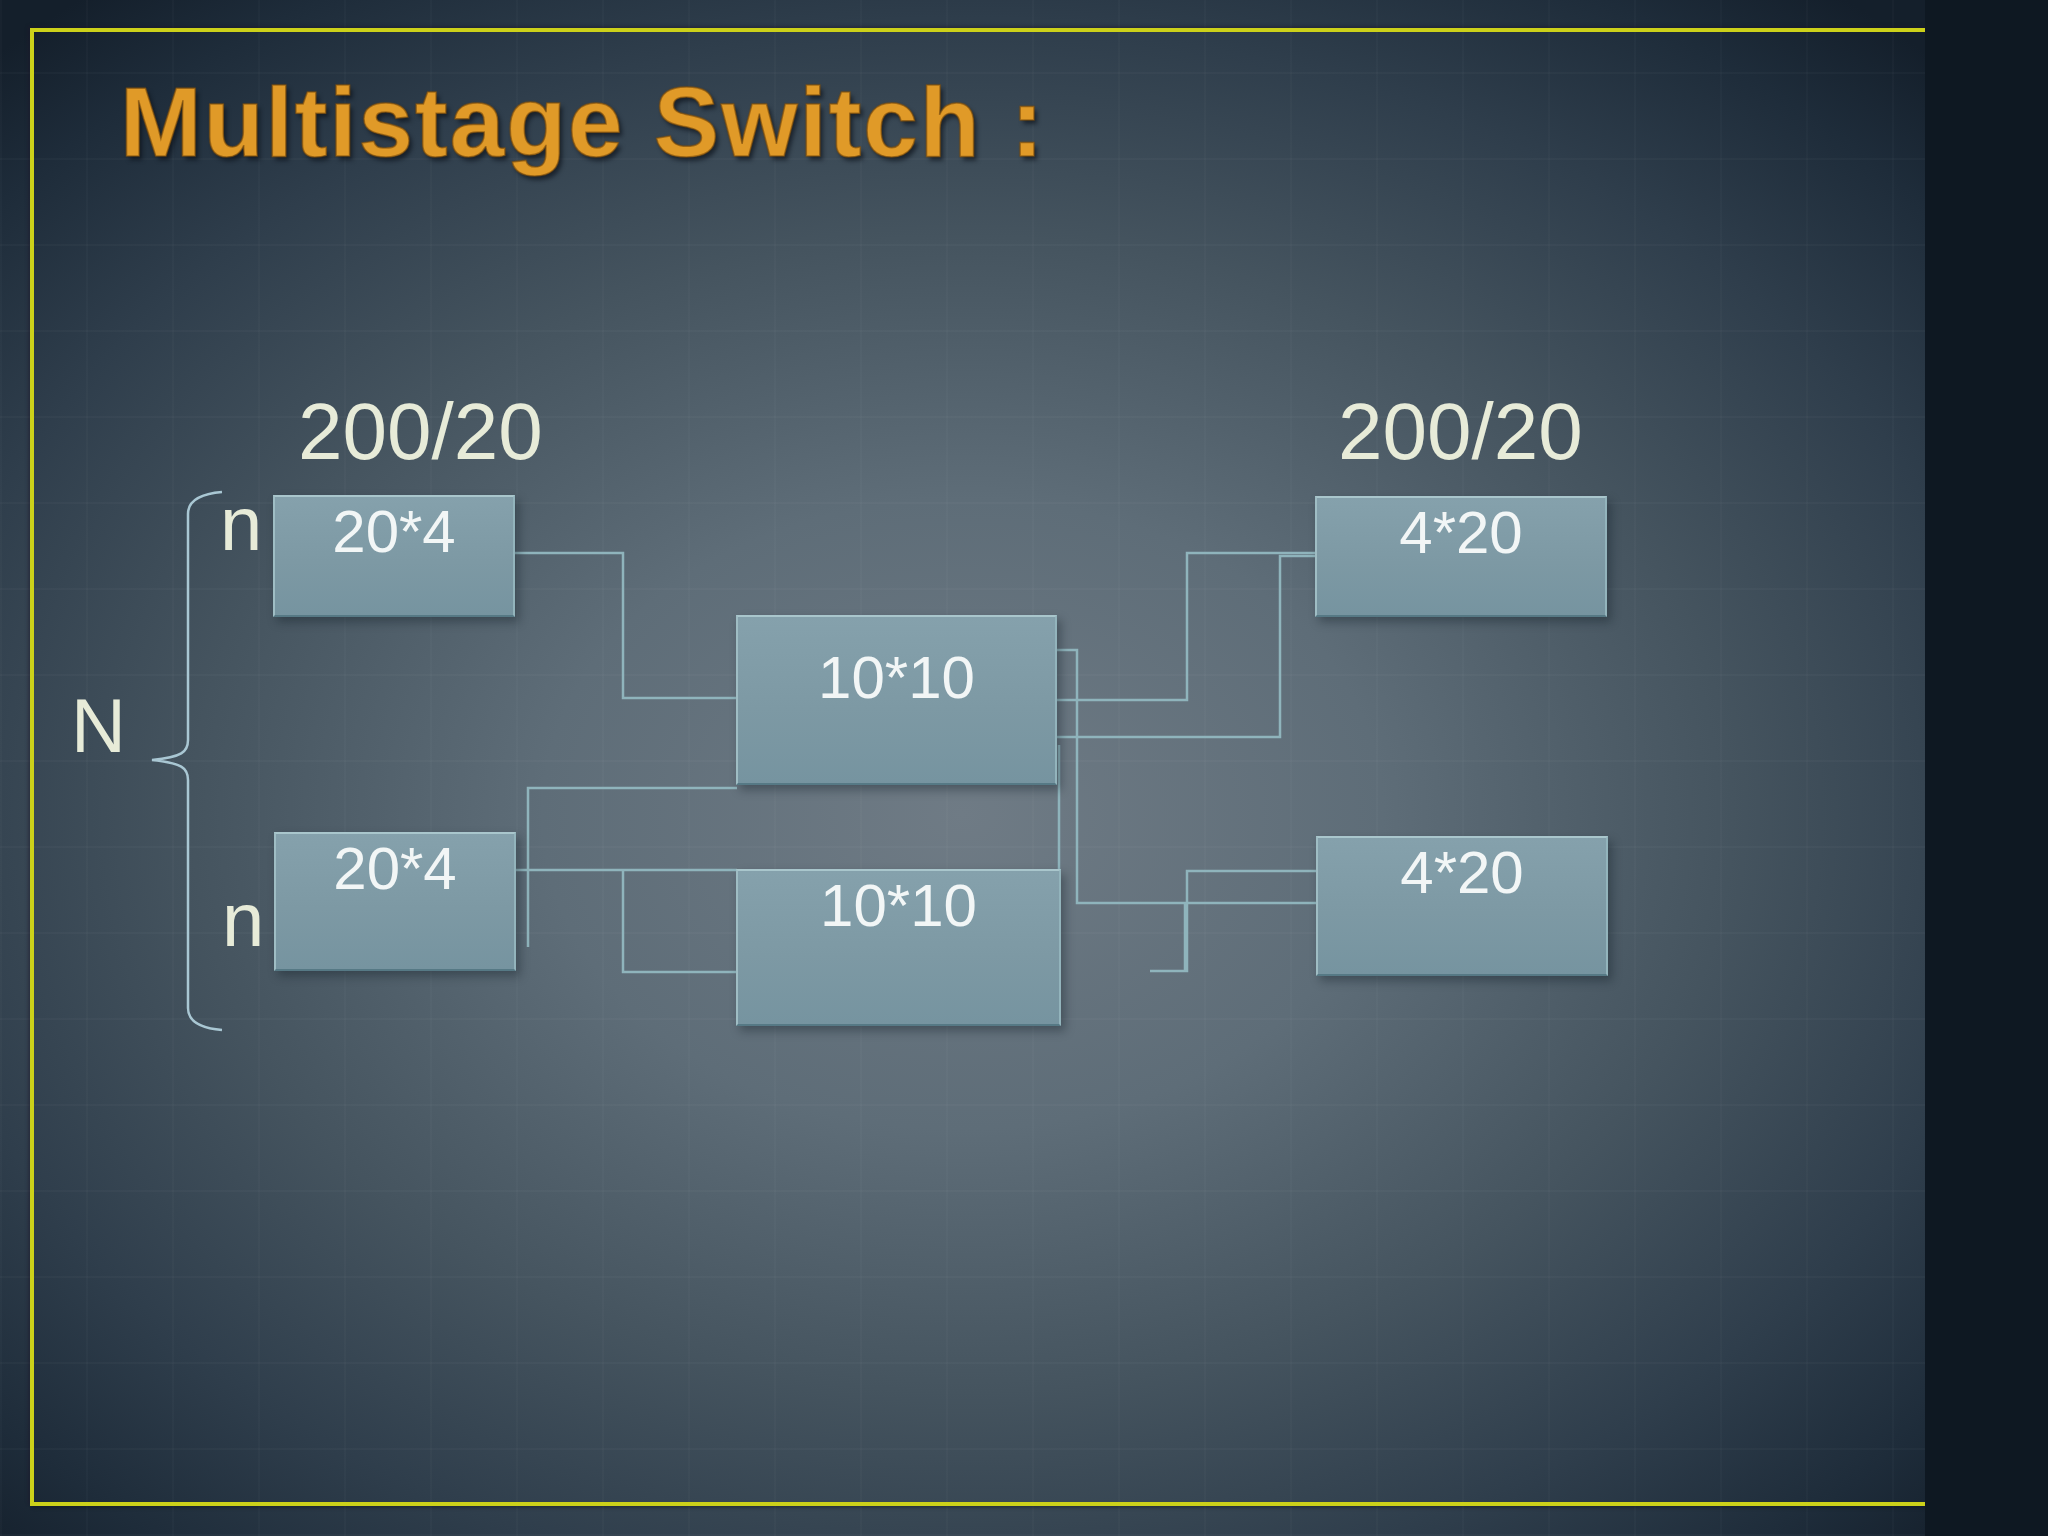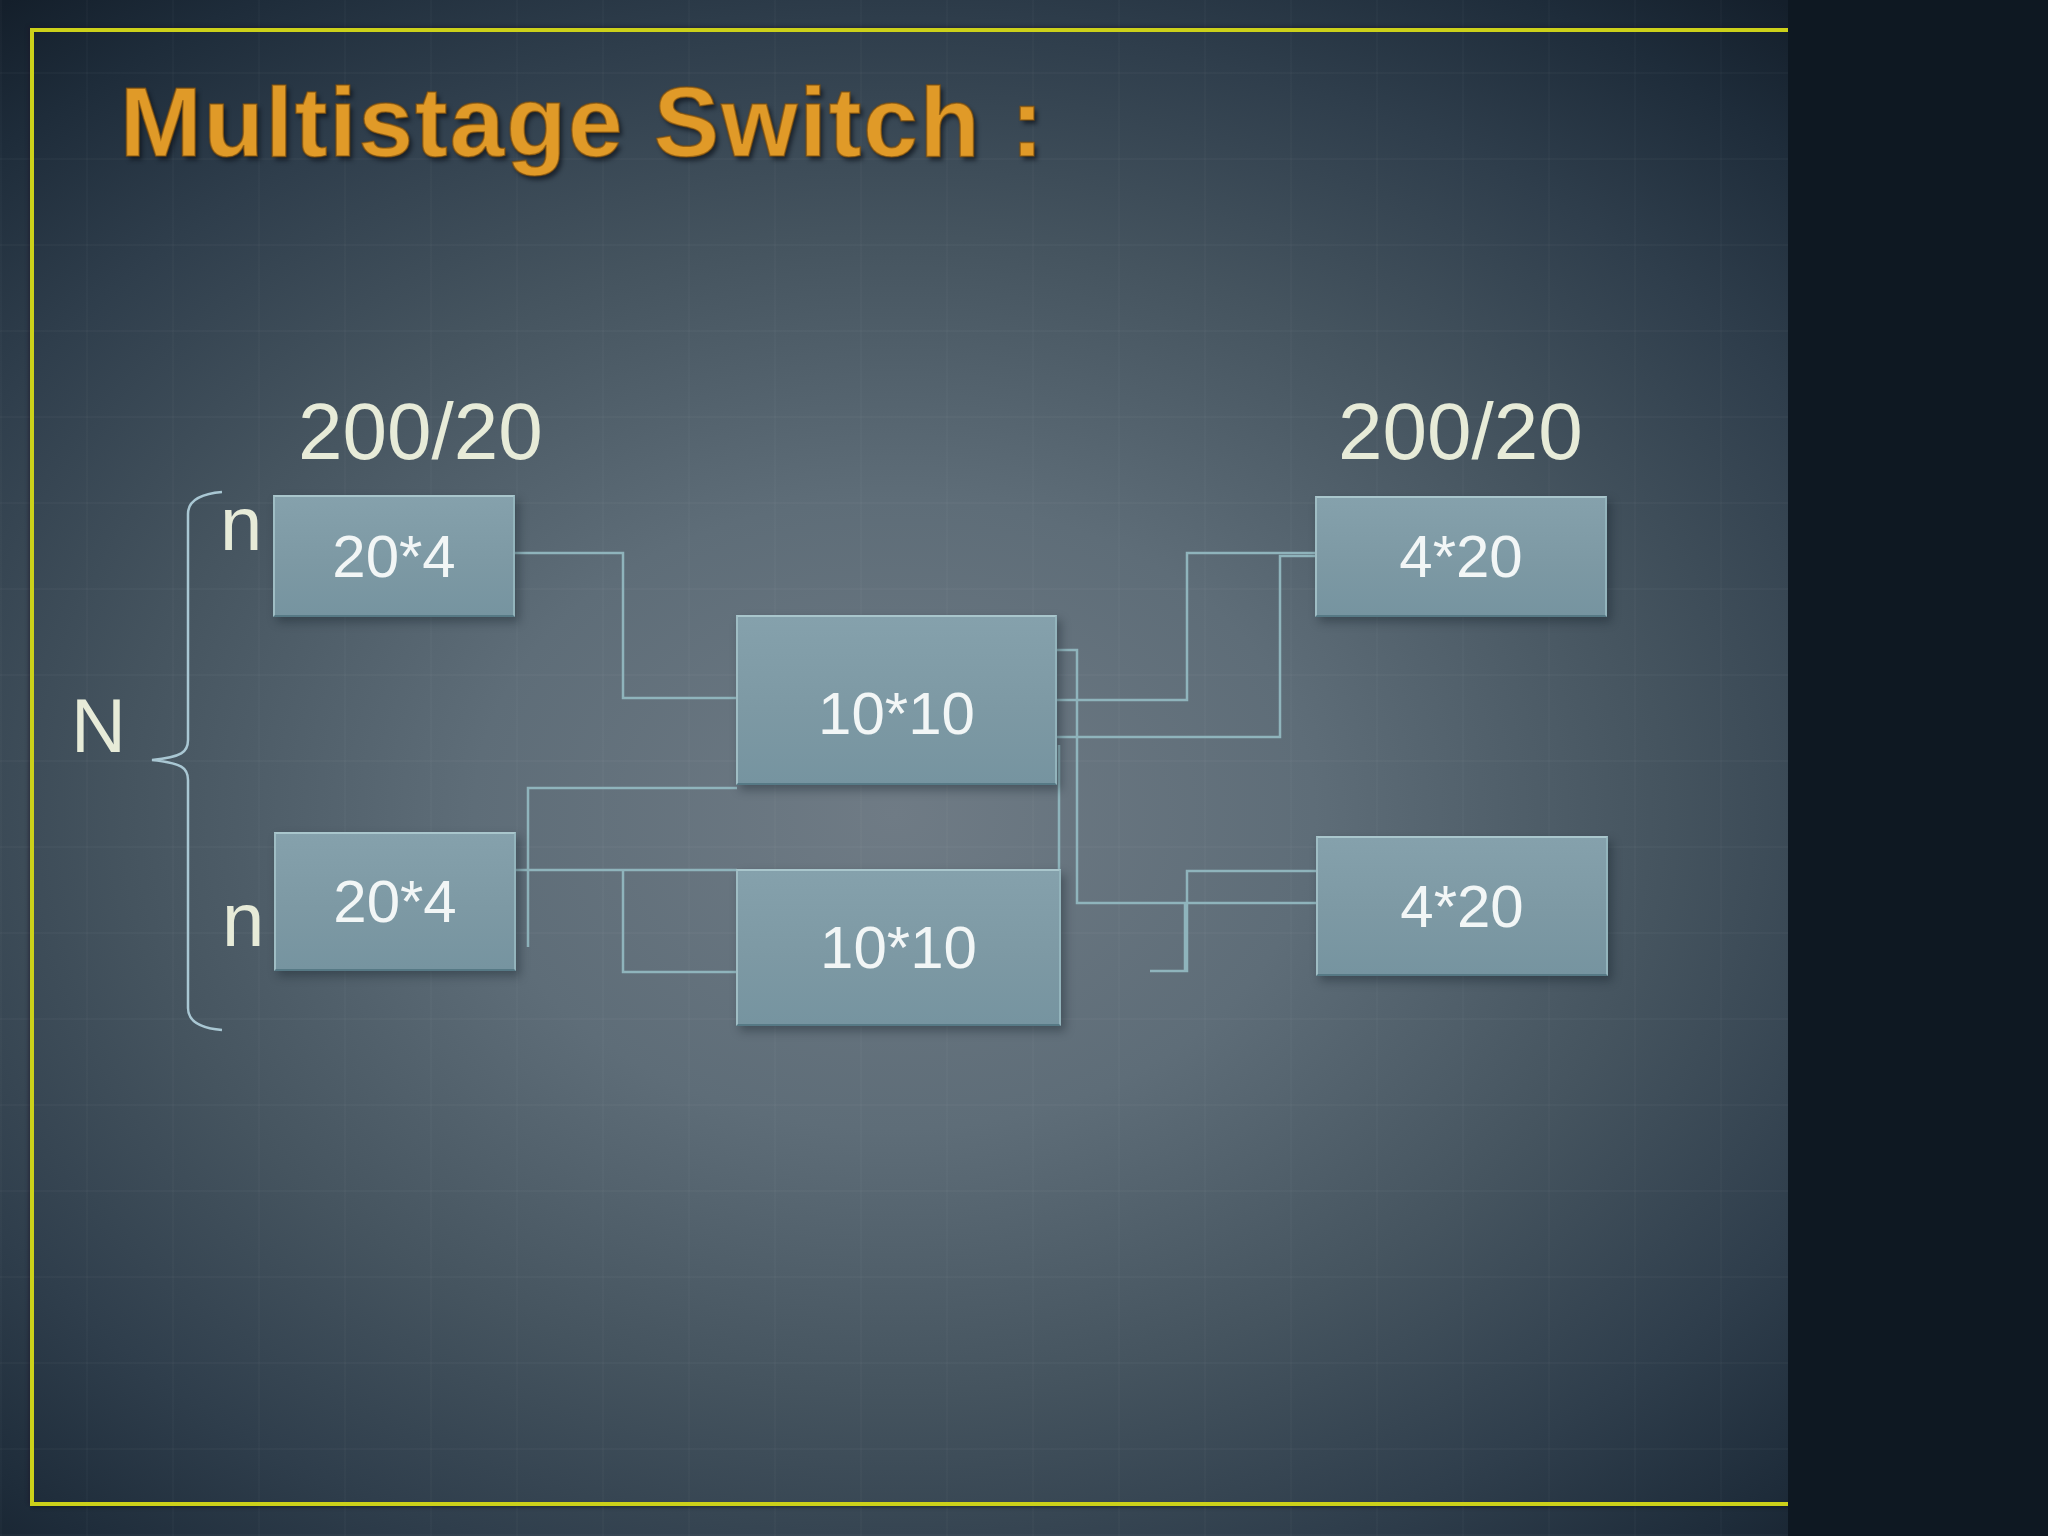--- a/index.html
+++ b/index.html
@@ -2,21 +2,21 @@
 <html><head>
 <meta charset="utf-8">
 <style>
   html, body {
     margin: 0;
     padding: 0;
     background: #0e1822;
   }
   .slide {
     position: relative;
-    width: 1788px;
+    width: 1925px;
     height: 1536px;
     overflow: hidden;
     font-family: "Liberation Sans", sans-serif;
     background:
       radial-gradient(1400px 1050px at 50% 53%,
         #6f7b85 0%, #5e6d78 30%, #45545f 55%,
         #2f3e4c 75%, #1e2c3a 90%, #141f2b 100%);
   }
   
   .slide::after {
@@ -64,21 +64,21 @@
   .big-n        { left: 71px;   top: 688px; font-size: 76px; }
 
   svg.wires {
     position: absolute;
     left: 0; top: 0;
     z-index: 1;
   }
   .box {
     position: absolute;
     display: flex;
-    align-items: center;
+    align-items: flex-start;
     justify-content: center;
     background: linear-gradient(180deg, #85a1ac 0%, #7d99a4 55%, #7694a0 100%);
     border: 2px solid;
     border-color: #a9c6cc #93b4bc #567985 #9fbdc4;
     box-shadow: 4px 5px 9px rgba(12,22,32,0.35);
     color: #f2f6f6;
     font-size: 60px;
     z-index: 2;
   }
   .box1 { left: 273px;  top: 495px; width: 238px; height: 118px; }

